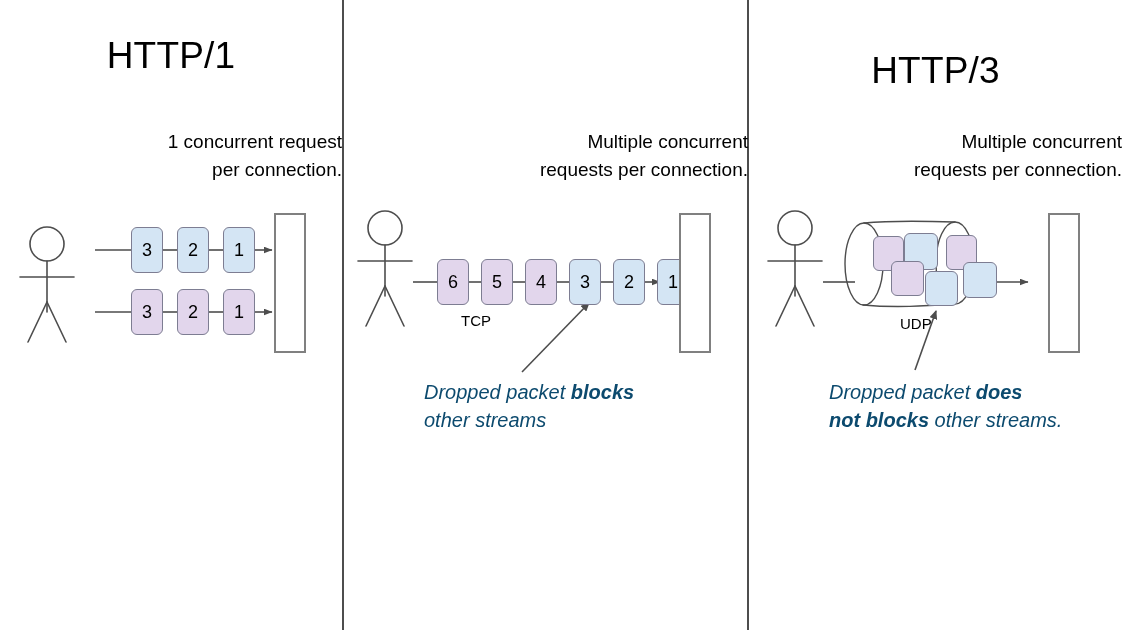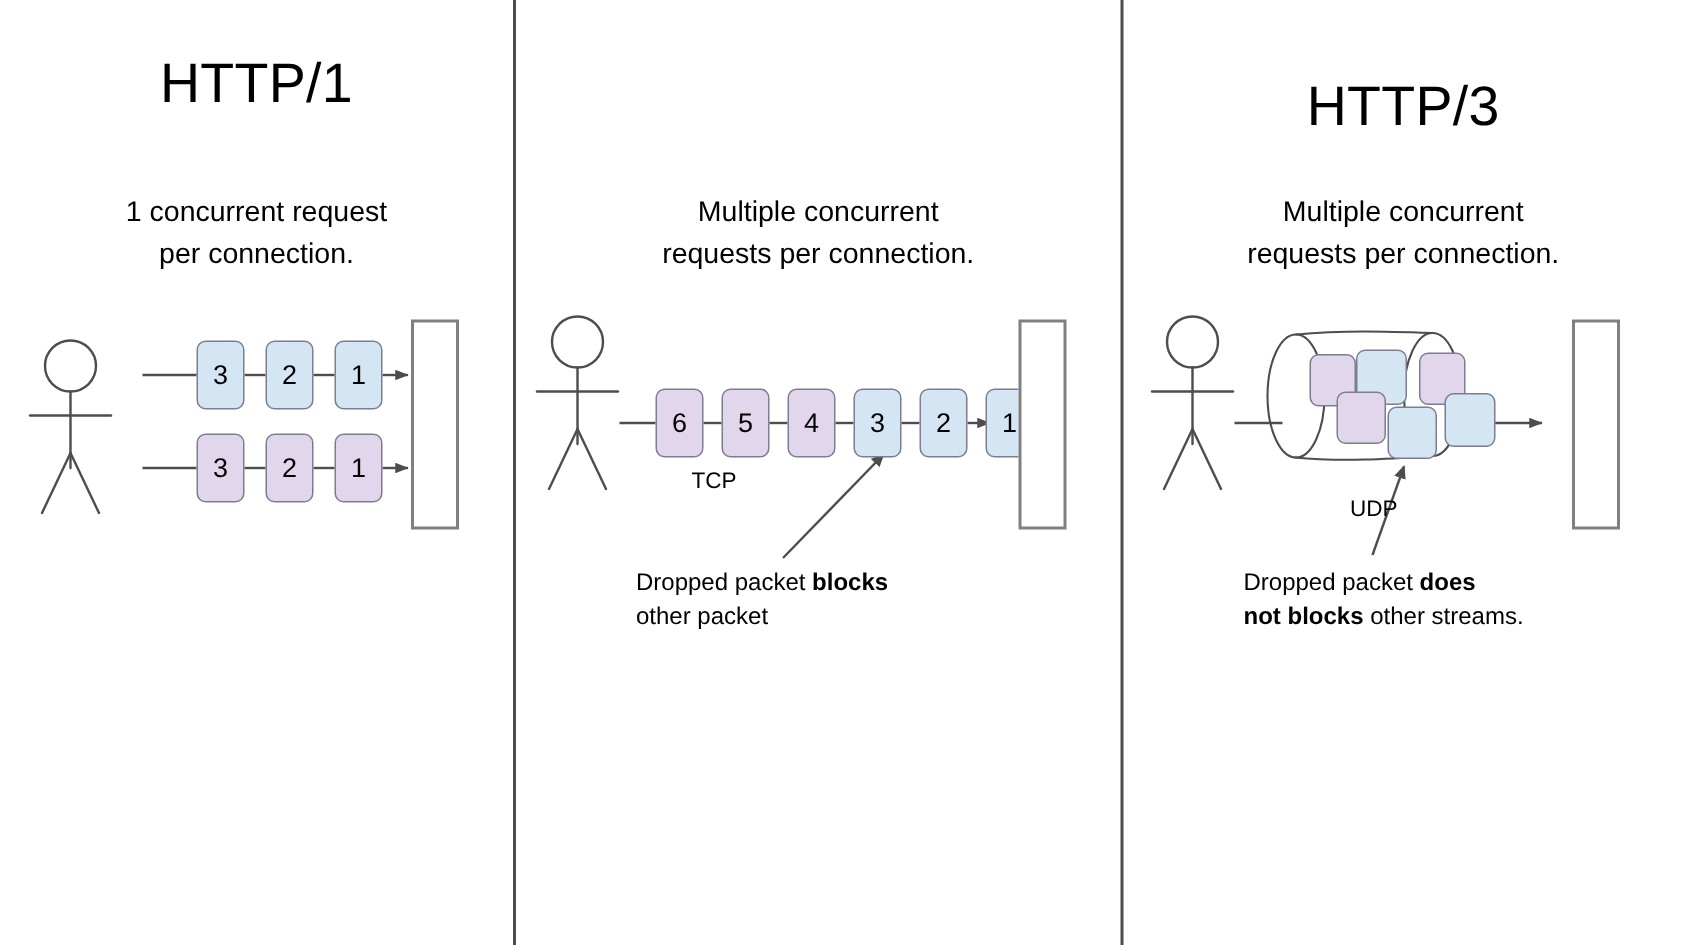--- a/index.html
+++ b/index.html
@@ -55,40 +55,41 @@
     font-weight: 400;
     line-height: 1.1;
     letter-spacing: 0.2px;
     color: #000000;
     white-space: nowrap;
   }
   .col-subtitle {
     position: absolute;
     left: 0;
     right: 0;
-    text-align: center;
+    text-align: right;
     font-size: 19px;
     font-weight: 400;
     line-height: 1.45;
     color: #000000;
     white-space: pre-line;
   }
   .proto-label {
     position: absolute;
     font-size: 15px;
     line-height: 1;
     color: #000000;
     white-space: nowrap;
     margin-left: 37px;
   }
   .caption {
     position: absolute;
-    font-size: 16px;
+    font-size: 20px;
     line-height: 1.42;
-    color: #000000;
+    color: #0c4a6e;
+    font-style: italic;
   }
   .caption b { font-weight: 700; }
 
   
   .pkt {
     position: absolute;
     box-sizing: border-box;
     border: 1px solid #7d7d92;
     border-radius: 6px;
     display: flex;
@@ -221,37 +222,37 @@
   <div class="pkt blue" style="left:569px; top:259px; width:32px; height:46px;">3</div>
   <div class="pkt blue" style="left:613px; top:259px; width:32px; height:46px;">2</div>
   <div class="pkt blue" style="left:657px; top:259px; width:32px; height:46px;">1</div>
 
   <div class="proto-label" style="left:424px; top:313px;">TCP</div>
 
   <div class="server" style="left:679px; top:213px; width:32px; height:140px;"></div>
 
   <div class="caption" style="left:424px; top:378px; width:300px;">
     <span>Dropped packet </span><b>blocks</b><br>
-    <span>other packet</span>
+    <span>other streams</span>
   </div>
 
   <div class="col col-3">
     <div class="col-title" style="top:20px;margin-top:31px;">HTTP/3</div>
     <div class="col-subtitle" style="top:128px;">Multiple concurrent
 requests per connection.</div>
   </div>
 
   <div class="pkt purple" style="left:873px; top:236px; width:31px; height:35px;"></div>
   <div class="pkt blue" style="left:904px; top:233px; width:34px; height:37px;"></div>
   <div class="pkt purple" style="left:891px; top:261px; width:33px; height:35px;"></div>
   <div class="pkt purple" style="left:946px; top:235px; width:31px; height:35px;"></div>
   <div class="pkt blue" style="left:925px; top:271px; width:33px; height:35px;"></div>
   <div class="pkt blue" style="left:963px; top:262px; width:34px; height:36px;"></div>
 
-  <div class="proto-label" style="left:863px; top:332px;">UDP</div>
+  <div class="proto-label" style="left:863px; top:316px;">UDP</div>
 
   <div class="server" style="left:1048px; top:213px; width:32px; height:140px;"></div>
 
   <div class="caption" style="left:829px; top:378px; width:300px;">
     <span>Dropped packet </span><b>does</b><br>
     <b>not blocks</b><span> other streams.</span>
   </div>
 
 </div>
 

